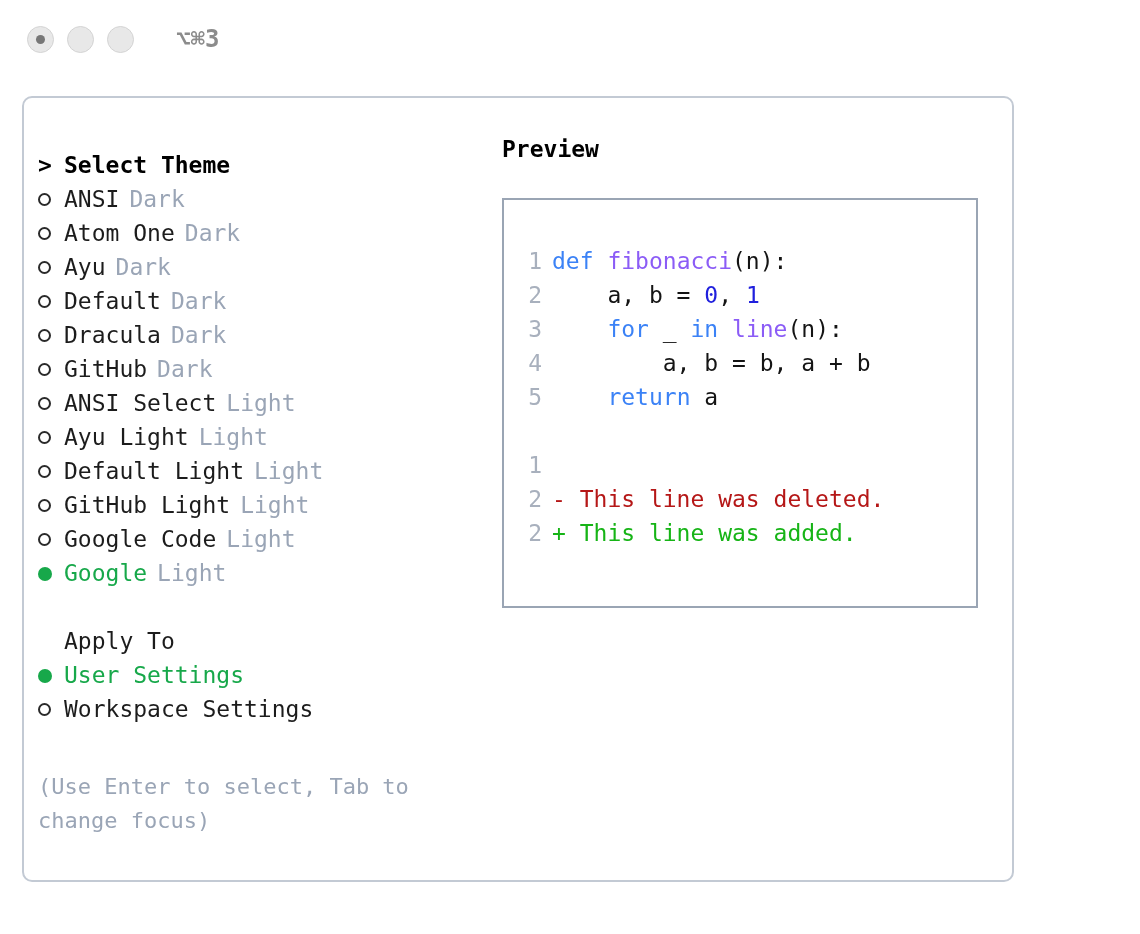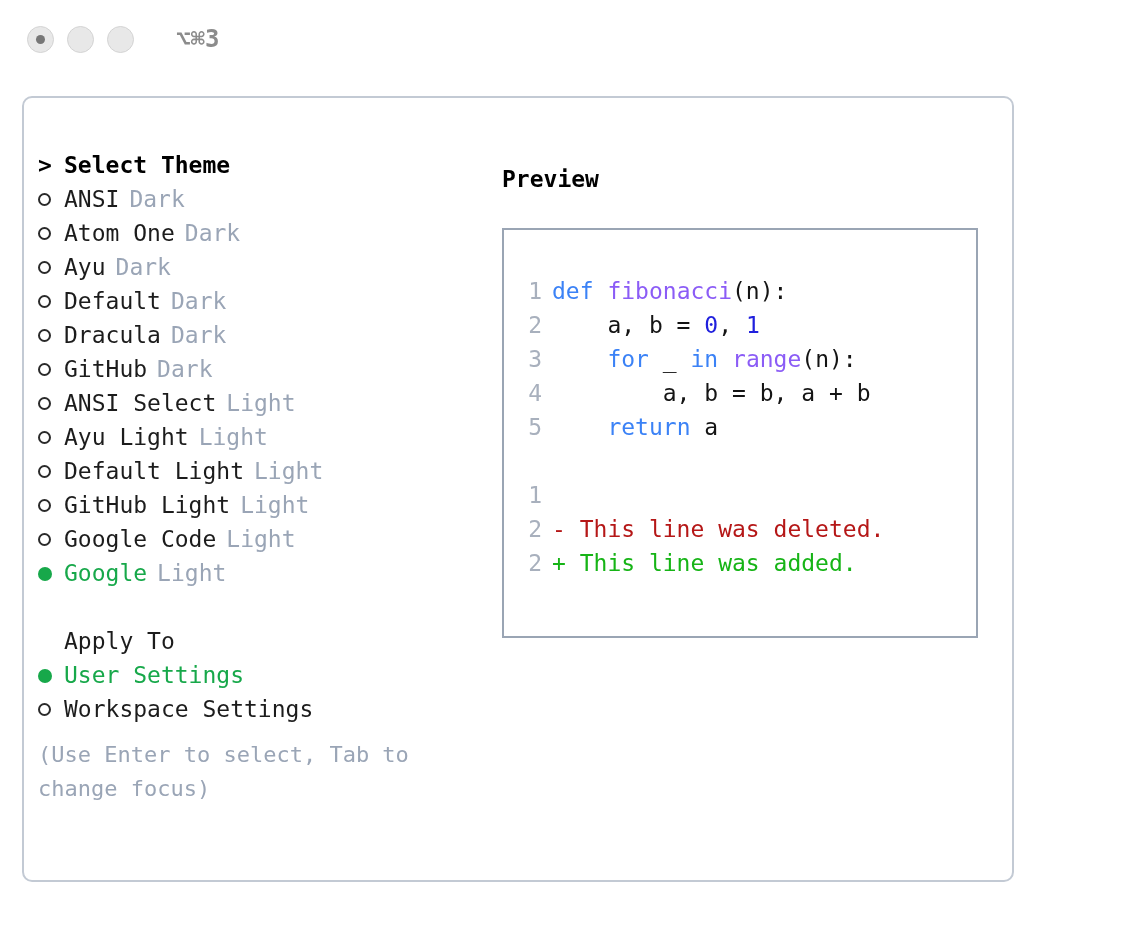--- a/index.html
+++ b/index.html
@@ -142,33 +142,33 @@
   }
   .spacer { height: 34px; }
 
   .apply-header {
     padding-left: 26px;
     color: #1c1c1c;
     text-align: right;
   }
 
   .hint {
-    margin-top: 12px;
+    margin-top: 44px;
     font-size: 22px;
     line-height: 34px;
     color: #9aa5b6;
     width: 400px;
     white-space: normal;
   }
 
   
   .right-col {
     position: absolute;
     left: 478px;
-    top: 64px;
+    top: 34px;
     width: 500px;
   }
   .preview-title {
     font-size: 23px;
     font-weight: bold;
     color: #000000;
     line-height: 34px;
     height: 34px;
   }
   .preview-box {
@@ -257,21 +257,21 @@
 
         <div class="hint">(Use Enter to select, Tab to change focus)</div>
       </div>
 
       <div class="right-col">
         <div class="preview-title">Preview</div>
         <div class="preview-box">
           <div id="code-block">
               <div class="code-line"><span class="lineno">1</span><span class="code-text"><span class="tok-kw">def </span><span class="tok-fn">fibonacci</span><span class="tok-plain">(n):</span></span></div>
               <div class="code-line"><span class="lineno">2</span><span class="code-text"><span class="tok-plain">    a, b = </span><span class="tok-num">0</span><span class="tok-plain">, </span><span class="tok-num">1</span></span></div>
-              <div class="code-line"><span class="lineno">3</span><span class="code-text"><span class="tok-plain">    </span><span class="tok-kw">for</span><span class="tok-plain"> _ </span><span class="tok-kw">in</span><span class="tok-plain"> </span><span class="tok-fn">range</span><span class="tok-plain">(n):</span></span></div>
+              <div class="code-line"><span class="lineno">3</span><span class="code-text"><span class="tok-plain">    </span><span class="tok-kw">for</span><span class="tok-plain"> _ </span><span class="tok-kw">in</span><span class="tok-plain"> </span><span class="tok-fn">line</span><span class="tok-plain">(n):</span></span></div>
               <div class="code-line"><span class="lineno">4</span><span class="code-text"><span class="tok-plain">        a, b = b, a + b</span></span></div>
               <div class="code-line"><span class="lineno">5</span><span class="code-text"><span class="tok-plain">    </span><span class="tok-kw">return</span><span class="tok-plain"> a</span></span></div>
             </div>
           <div class="code-gap"></div>
           <div id="diff-block">
               <div class="code-line"><span class="lineno">1</span></div>
               <div class="code-line"><span class="lineno">2</span><span class="code-text"><span class="tok-del">- This line was deleted.</span></span></div>
               <div class="code-line"><span class="lineno">2</span><span class="code-text"><span class="tok-add">+ This line was added.</span></span></div>
             </div>
         </div>

